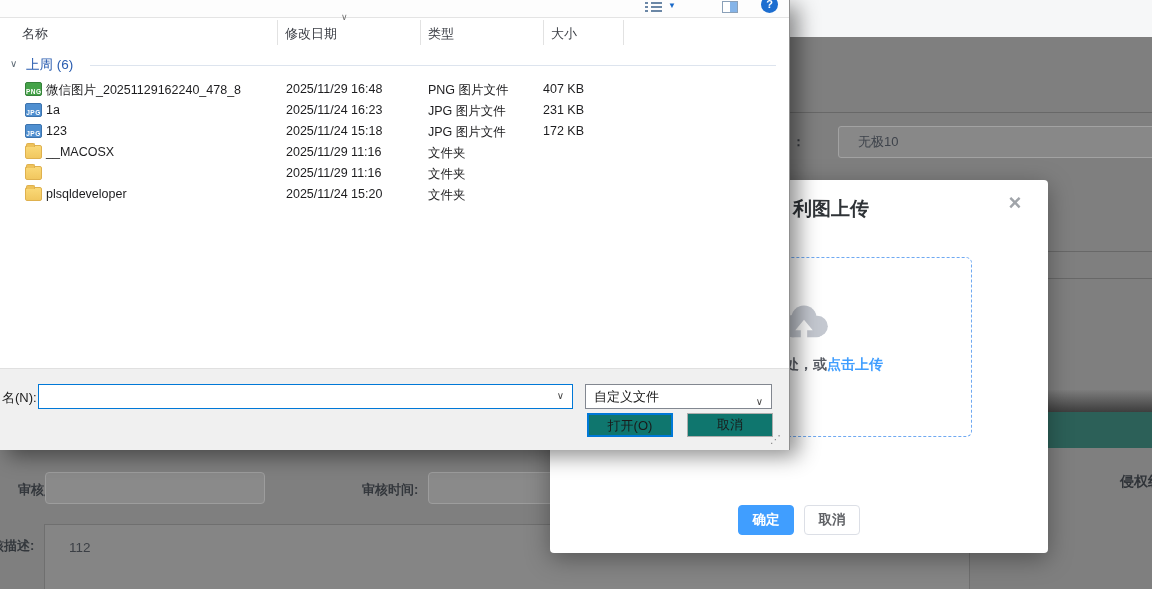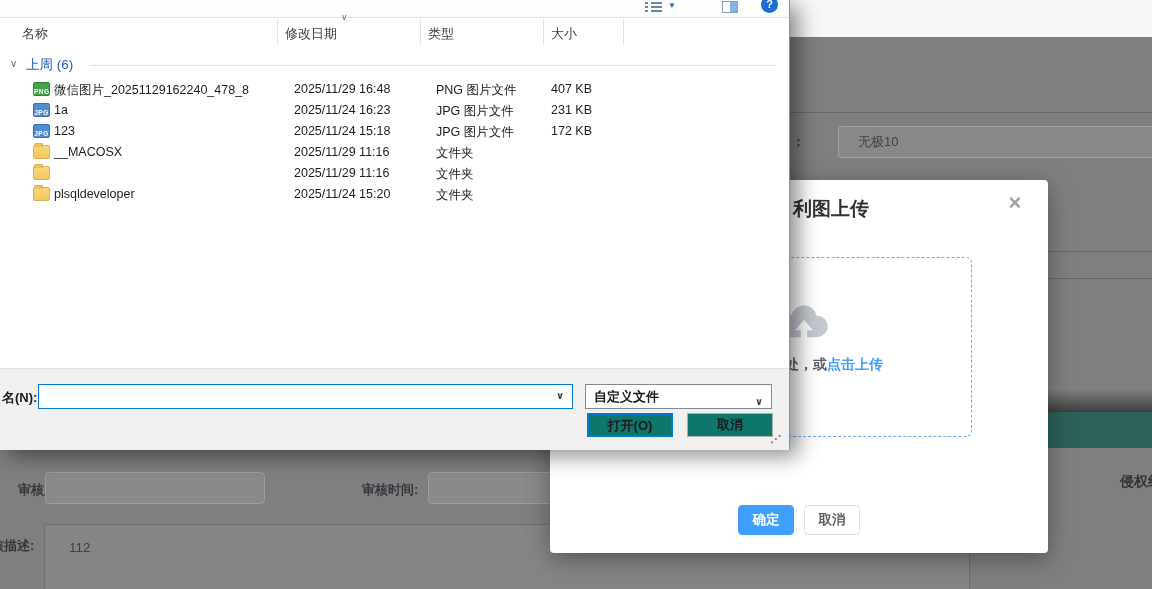--- a/index.html
+++ b/index.html
@@ -54,31 +54,31 @@
   .hcell { position:absolute; top:7px; font-size:13px; color:#3b3e45; cursor:pointer; white-space:nowrap; }
   .hc-name { left:22px; } .hc-date { left:285px; } .hc-type { left:428px; } .hc-size { left:551px; }
   .sort-caret { position:absolute; left:341px; top:-6px; font-size:9px; color:#6e6e6e; }
   .vsep { position:absolute; top:2px; width:1px; height:25px; background:#e2e2e2; }
   .vs1{left:277px}.vs2{left:420px}.vs3{left:543px}.vs4{left:623px}
   .group-row { position:absolute; left:0; top:38px; width:100%; height:18px; cursor:pointer; }
   .g-chev { position:absolute; left:10px; top:2px; font-size:10px; color:#5f6b76; }
   .g-label { position:absolute; left:26px; top:0; font-size:13.5px; color:#2a5db0; white-space:nowrap; }
   .g-line { position:absolute; left:90px; right:13px; top:9px; height:1px; background:#dde4ee; }
   .fd-rows { position:absolute; left:0; top:61px; width:100%; }
-  .frow { position:relative; height:21px; cursor:pointer;margin-left:8px; }
+  .frow { position:relative; height:21px; cursor:pointer; }
   .frow span { position:absolute; top:3px; font-size:12.5px; color:#1d1d1f; white-space:nowrap; }
   .fname { left:46px; } .fdate { left:286px; } .ftype { left:428px; }
   .fsize { left:543px; width:65px; text-align:left; }
   .ficon { position:absolute; left:25px; top:3px; width:17px; height:14px; border-radius:2px; text-align:center; }
   .ficon b { font-size:6.5px; font-weight:bold; color:#ffffff; line-height:14px; letter-spacing:.5px; }
   .ficon.png { background:#44a248; border:1px solid #35823a; }
   .ficon.jpg { background:#4f8fd0; border:1px solid #3c73ae; }
   .ficon.folder { background:linear-gradient(180deg,#fad978,#f1c75f); border:1px solid #dfb14e; border-radius:2px; }
   .ficon.folder::before { content:""; position:absolute; left:0; top:-3px; width:7px; height:3px; background:#eec25a; border:1px solid #dfb14e; border-bottom:none; border-radius:2px 2px 0 0; }
-  .fd-bottom { position:absolute; left:0; top:368px; width:100%; height:82px; background:#f0f0f0; border-top:1px solid #e0e0e0;font-weight:bold; }
+  .fd-bottom { position:absolute; left:0; top:368px; width:100%; height:82px; background:#f0f0f0; border-top:1px solid #e0e0e0; }
   .fn-label { position:absolute; left:2px; top:20px; font-size:13px; color:#1a1a1a; white-space:nowrap; }
   .fn-input { position:absolute; left:38px; top:15px; width:535px; height:25px; background:#fff; border:1px solid #0078d7; }
   .fn-chev { position:absolute; right:8px; top:5px; font-size:10px; color:#454545; }
   .ft-select { position:absolute; left:585px; top:15px; width:187px; height:25px; background:#ffffff; border:1px solid #828790; font-size:13px; color:#1a1a1a; line-height:23px; padding-left:8px; cursor:pointer; }
   .fd-btn { position:absolute; top:44px; width:86px; height:24px; background:#0f766e; font-size:13px; color:#1a1a1a; text-align:center; line-height:21px; cursor:pointer; }
   .btn-open { left:587px; border:2px solid #0078d7; }
   .btn-cancel { left:687px; border:1px solid #adadad; }
   .grip { position:absolute; left:770px; top:64px; font-size:11px; color:#8a8a8a; }
 </style>
 </head>

